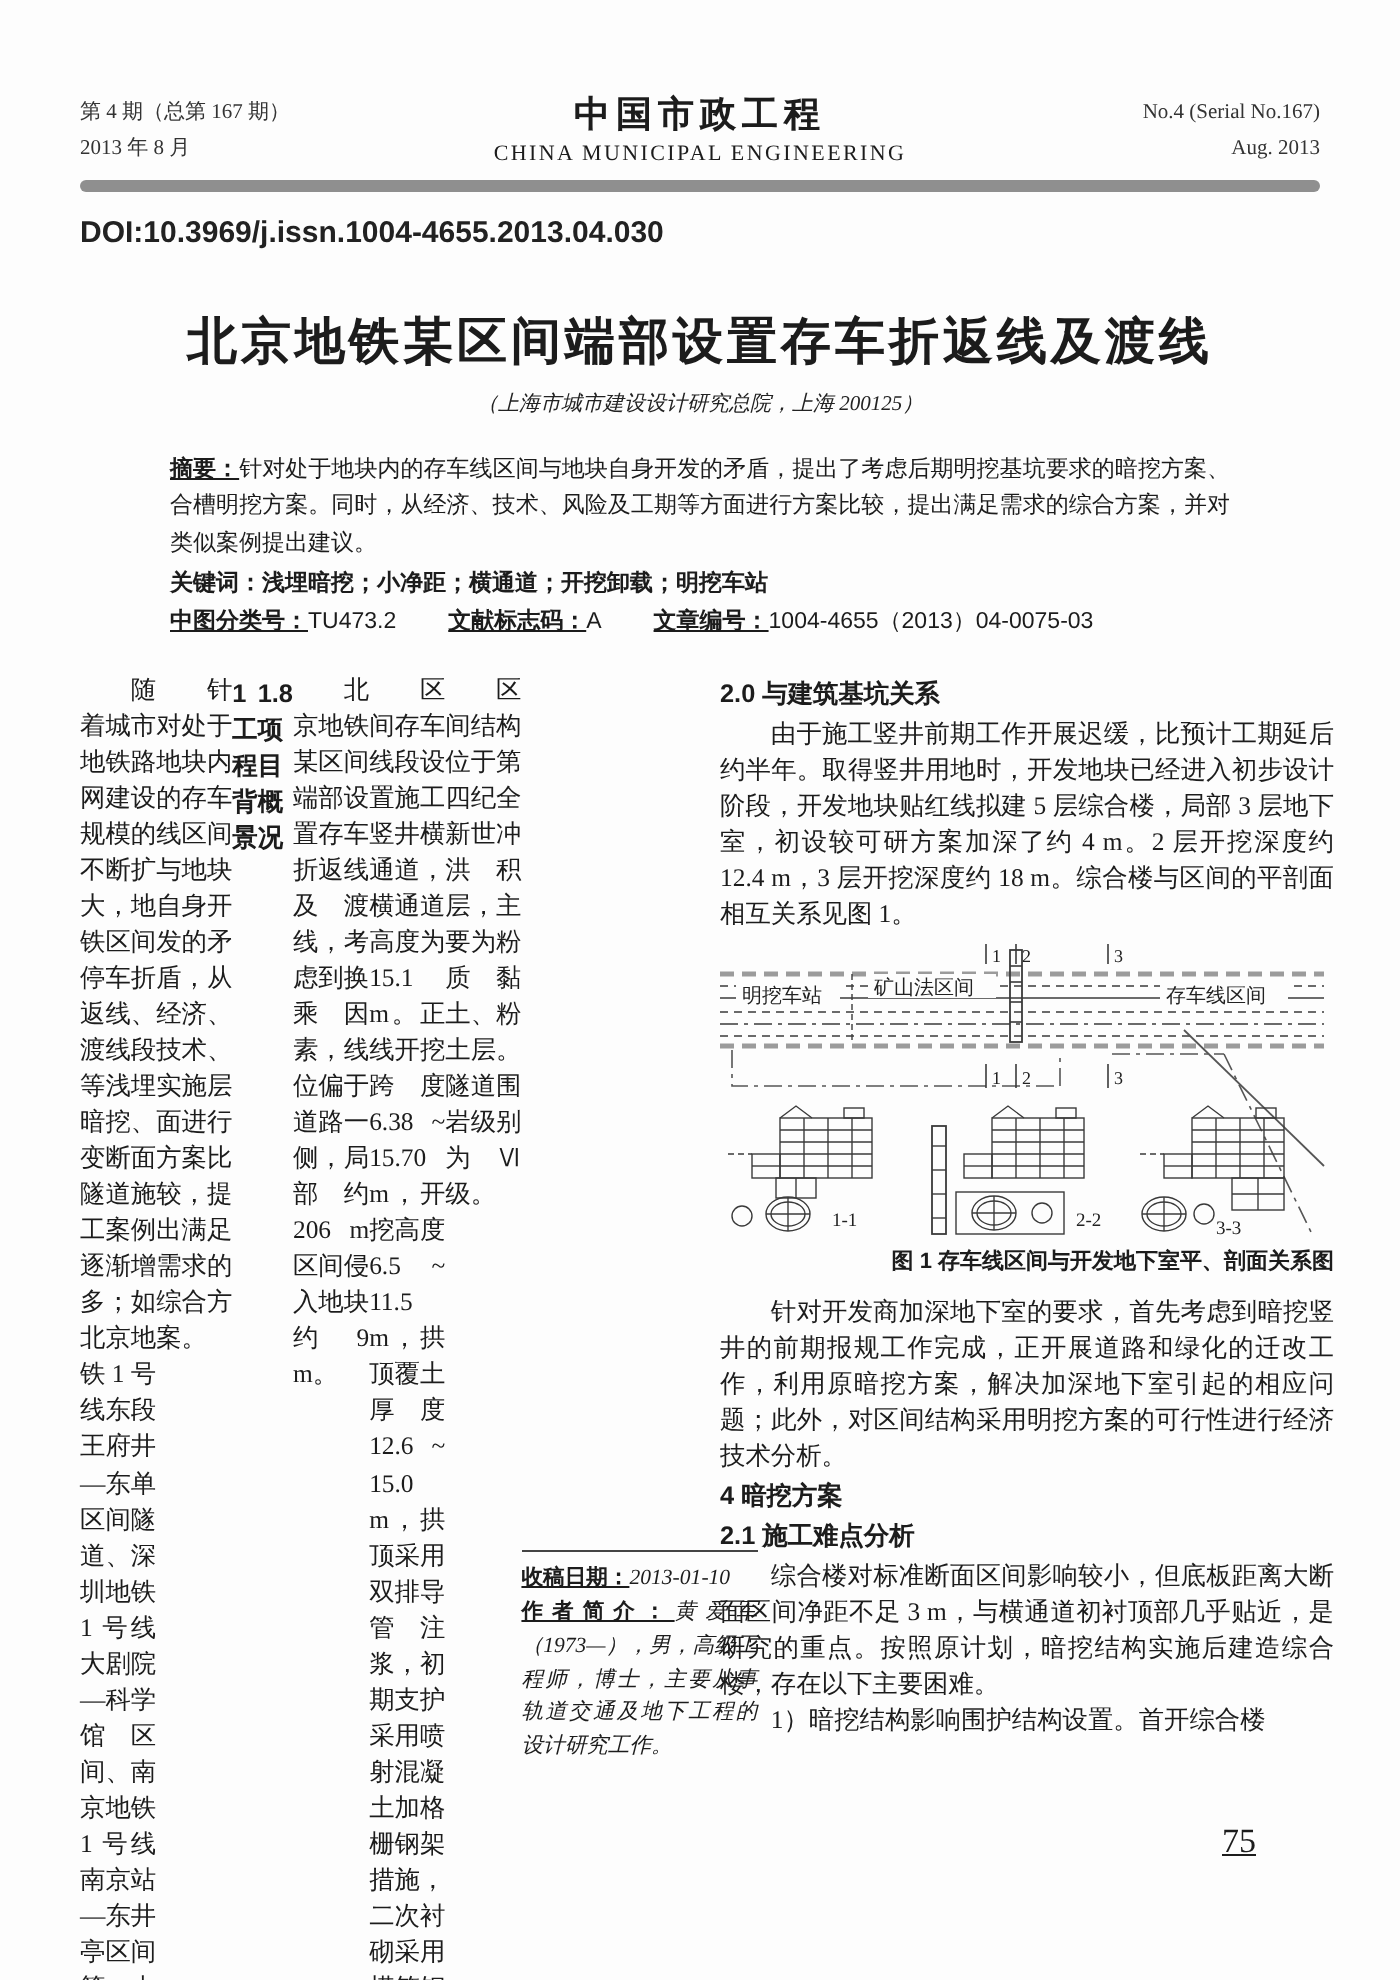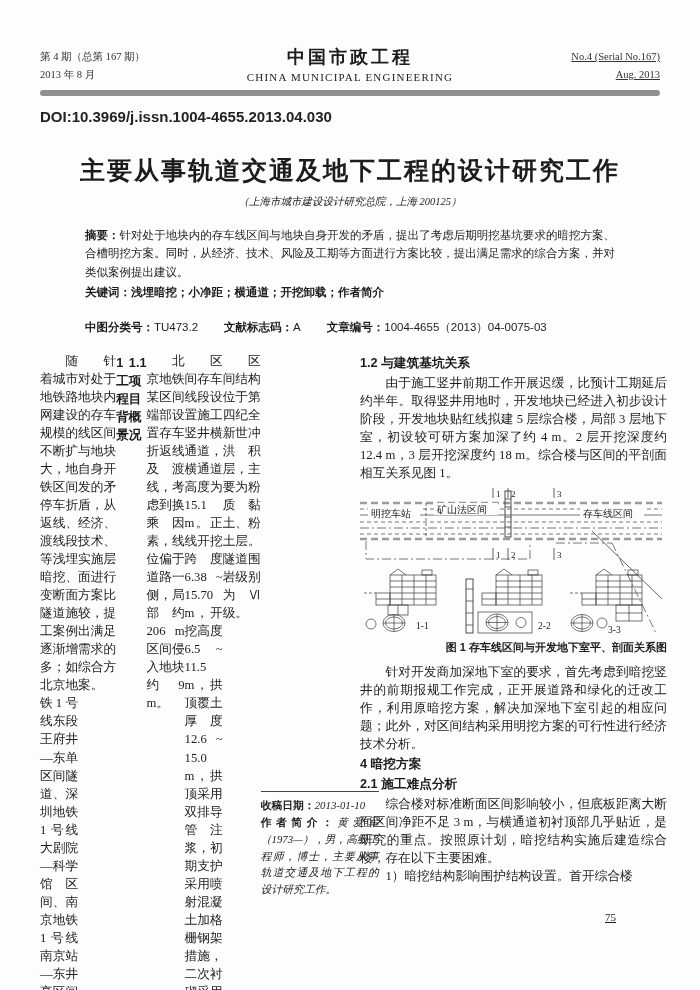--- a/index.html
+++ b/index.html
@@ -5,53 +5,53 @@
   html,body{margin:0;padding:0;background:#e8e8e8;}
   .page{
     position:relative; width:700px; height:990px; margin:0 auto;
     background:#fdfdfd; color:#1c1c1c; box-sizing:border-box;
     padding:48px 40px 0 40px; overflow:hidden;
     font-family:"Liberation Serif", serif;
   }
   
   .hdr-row{display:flex; justify-content:space-between; align-items:flex-start;}
   .hdr-left,.hdr-right{font-size:10.5px; line-height:1.7; color:#333; width:170px;}
-  .hdr-right{text-align:right;text-decoration:underline;}
+  .hdr-right{text-align:right;}
   .hdr-center{text-align:center; flex:1;}
   .journal-cn{font-size:18px; font-weight:bold; letter-spacing:3px; line-height:1.1;}
   .journal-en{font-size:11px; letter-spacing:1.2px; margin-top:3px;}
   .hdr-bar{height:6px; background:#8f8f8f; border-radius:3px; margin-top:6px;}
   .doi{font-family:"Liberation Sans", sans-serif; font-size:15px; font-weight:bold; margin-top:12px; color:#222;}
   
   .title{text-align:center; font-size:25px; font-weight:bold; letter-spacing:2px; margin-top:29px;}
   .author{text-align:center; font-size:14px; letter-spacing:9px; margin-top:21px;}
   .affil{text-align:center; font-size:10.5px; font-style:italic; margin-top:8px; color:#222;}
   
   .abstract{margin:17px 45px 0 45px; font-size:11.5px; line-height:1.62; text-align:justify;}
-  .lbl{font-family:"Liberation Sans", sans-serif; font-weight:bold;}
+  .lbl{font-family:"Liberation Sans", sans-serif; font-weight:bold;text-decoration:underline;}
   .kw-line{font-family:"Liberation Sans", sans-serif; font-weight:bold; margin-top:1px;}
-  .meta-line{font-family:"Liberation Sans", sans-serif; margin-top:17px;}
+  .meta-line{font-family:"Liberation Sans", sans-serif; margin-top:1px;}
   .meta-line .gap{display:inline-block; width:26px;}
   
   .columns{display:flex; gap:13px; margin-top:15px;}
   .col{width:307px; font-size:12.7px; line-height:1.42; text-align:justify;}
   .col p{margin:0; text-indent:2em;}
   .col .sec-h{font-family:"Liberation Sans", sans-serif; font-weight:bold; margin:2px 0; text-indent:0;}
   sup{font-size:8px;}
   .col-left{display:flex; flex-direction:row; height:546px;}
   
   .footnote{margin-top:auto; font-size:10.8px; line-height:1.55;}
   .fn-rule{width:118px; border-top:1px solid #444; margin-bottom:5px;}
   .fn-val{font-style:italic;}
   
   .figure{margin:5px 0 3px 0;}
   .figure svg{display:block;}
   .fig-caption{font-family:"Liberation Sans", sans-serif; font-weight:bold; font-size:11px;
     text-align:right; margin:3px 0 7px 0; text-indent:0 !important;}
-  .pageno{position:absolute; right:84px; top:911px; font-size:11px;text-decoration:underline;}
+  .pageno{position:absolute; right:72px; top:911px; font-size:17px;text-decoration:underline;}
   svg text{font-family:"Liberation Serif", serif; fill:#222;}
 </style>
 </head>
 <body>
 
 <div class="page">
 
   <div class="hdr-row">
     <div class="hdr-left">
       <div>第 4 期（总第 167 期）</div>
@@ -62,49 +62,49 @@
       <div class="journal-en">CHINA MUNICIPAL ENGINEERING</div>
     </div>
     <div class="hdr-right">
       <div>No.4 (Serial No.167)</div>
       <div>Aug. 2013</div>
     </div>
   </div>
   <div class="hdr-bar"></div>
   <div class="doi">DOI:10.3969/j.issn.1004-4655.2013.04.030</div>
 
-  <div class="title">主要从事轨道交通及地下工程的设计研究工作</div>
+  <div class="title">北京地铁某区间端部设置存车折返线及渡线</div>
   <div class="affil">（上海市城市建设设计研究总院，上海 200125）</div>
 
   <div class="abstract">
     <div><span class="lbl">摘要：</span><span>针对处于地块内的存车线区间与地块自身开发的矛盾，提出了考虑后期明挖基坑要求的暗挖方案、合槽明挖方案。同时，从经济、技术、风险及工期等方面进行方案比较，提出满足需求的综合方案，并对类似案例提出建议。</span></div>
-    <div class="kw-line"><span>关键词：</span><span>浅埋暗挖；小净距；横通道；开挖卸载；作者简介</span></div>
+    <div class="kw-line"><span>关键词：</span><span>浅埋暗挖；小净距；横通道；开挖卸载；明挖车站</span></div>
     <div class="meta-line"><span class="lbl">中图分类号：</span><span>TU473.2</span><span class="gap"></span><span class="lbl">文献标志码：</span><span>A</span><span class="gap"></span><span class="lbl">文章编号：</span><span>1004-4655（2013）04-0075-03</span></div>
   </div>
 
   <div class="columns">
 
     <div class="col col-left">
       <p><span>随着城市地铁路网建设规模的不断扩大，地铁区间停车折返线、渡线段等浅埋暗挖、变断面隧道施工案例逐渐增多；如北京地铁 1 号线东段王府井—东单区间隧道、深圳地铁 1 号线大剧院—科学馆区间、南京地铁 1 号线南京站—东井亭区间等。由于存车线段区间跨度大、结构类型多，以往类似工程一般都选址在道路下方，尽量避免周边基坑的影响。但随着城市建设的不断发展，区间隧道与地块开发的矛盾越发明显</span><sup>[1]</sup><span>。区间隧道实施时往往需要充分考虑周边拟建基坑的建设需求。</span></p>
       <p>针对处于地块内的存车线区间与地块自身开发的矛盾，从经济、技术、实施层面进行方案比较，提出满足需求的综合方案。</p>
       <div class="sec-h">1 工程背景</div>
-      <div class="sec-h">1.1 项目概况</div>
+      <div class="sec-h">1.8 项目概况</div>
       <p>北京地铁某区间端部设置存车折返线及渡线，考虑到换乘因素，线位偏于道路一侧，局部约 206 m 区间侵入地块约 9 m。</p>
       <p>区间存车线段设置施工竖井横通道，横通道高度为 15.1 m。正线开挖跨度 6.38 ~ 15.70 m，开挖高度 6.5 ~ 11.5 m，拱顶覆土厚度 12.6 ~ 15.0 m，拱顶采用双排导管注浆，初期支护采用喷射混凝土加格栅钢架措施，二次衬砌采用模筑钢筋混凝土，初二衬之间设全包柔性防水层。</p>
       <p>区间结构位于第四纪全新世冲洪积层，主要为粉质黏土、粉土层。隧道围岩级别为Ⅵ级。</p>
 
       <div class="footnote">
         <div class="fn-rule"></div>
         <div><span class="lbl">收稿日期：</span><span class="fn-val">2013-01-10</span></div>
         <div><span class="lbl">作者简介：</span><span class="fn-val">黄爱军（1973—），男，高级工程师，博士，主要从事轨道交通及地下工程的设计研究工作。</span></div>
       </div>
     </div>
 
     <div class="col">
-      <div class="sec-h">1.2 与建筑基坑关系</div>
+      <div class="sec-h">2.0 与建筑基坑关系</div>
       <p>由于施工竖井前期工作开展迟缓，比预计工期延后约半年。取得竖井用地时，开发地块已经进入初步设计阶段，开发地块贴红线拟建 5 层综合楼，局部 3 层地下室，初设较可研方案加深了约 4 m。2 层开挖深度约 12.4 m，3 层开挖深度约 18 m。综合楼与区间的平剖面相互关系见图 1。</p>
 
       <div class="figure">
         <svg width="307" height="150" viewBox="0 0 307 150">
 
           <g stroke="#3a3a3a" stroke-width="0.8" fill="none">
 
             <g>
               <line x1="133" y1="1" x2="133" y2="11"></line>
                 <line x1="148" y1="1" x2="148" y2="11"></line>

